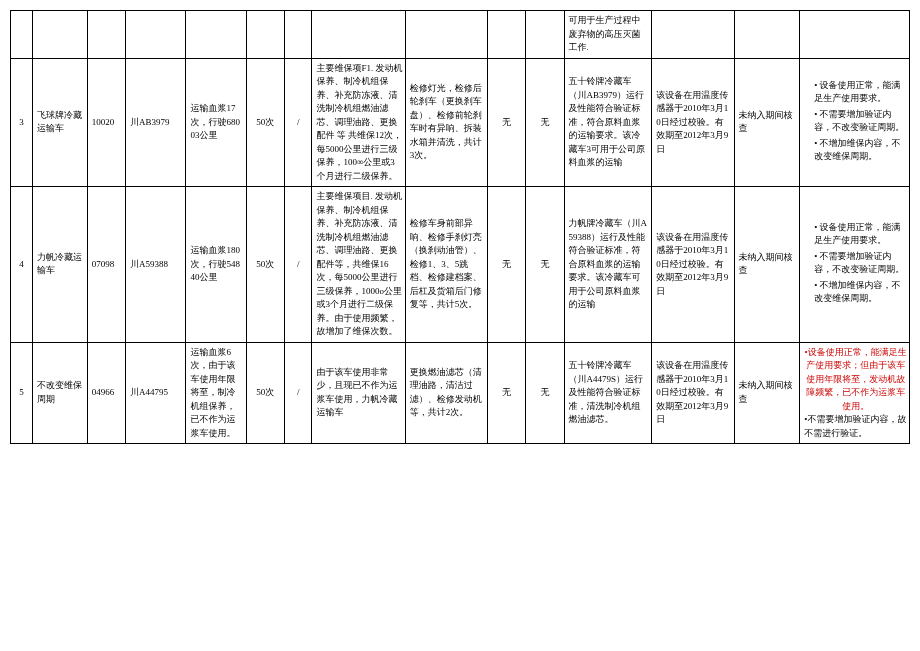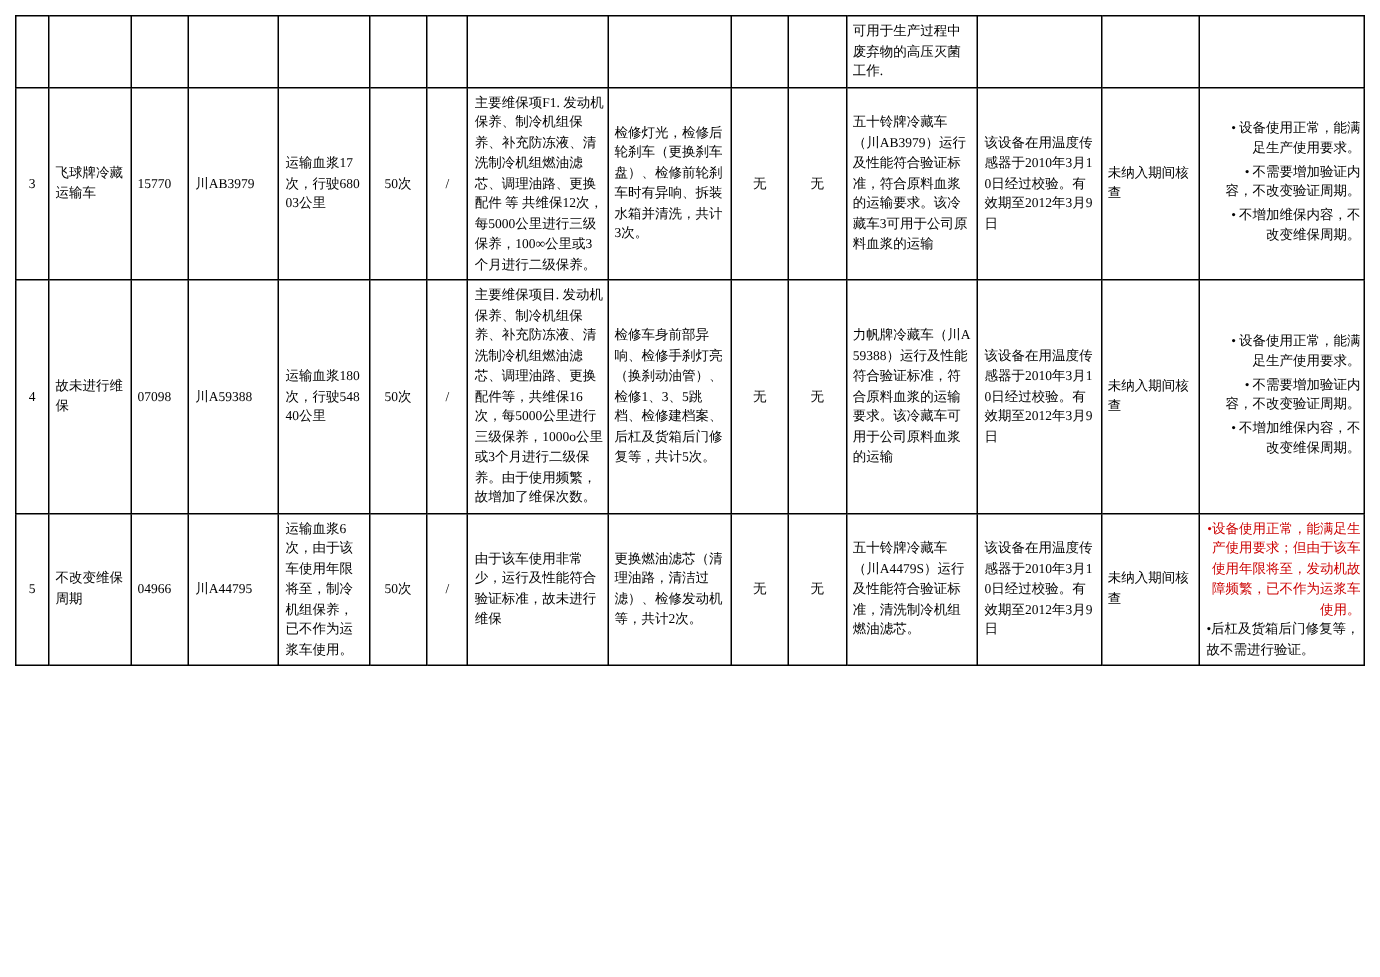--- a/index.html
+++ b/index.html
@@ -23,21 +23,21 @@
     word-break: break-all;
     line-height: 1.5;
   }
   td.left-text {
     text-align: left;
     padding-left: 4px;
   }
   ul {
     margin: 0;
     padding-left: 10px;
-    text-align: right;
+    text-align: left;
     list-style: none;
   }
   ul li::before {
     content: "•";
     margin-right: 2px;
   }
   ul li {
     margin-bottom: 2px;
   }
   .red {
@@ -98,21 +98,21 @@
         <td class="header-blank"></td>
         <td class="header-blank"></td>
         <td class="left-text header-blank">可用于生产过程中废弃物的高压灭菌工作.</td>
         <td class="left-text header-blank"></td>
         <td class="left-text header-blank"></td>
         <td class="left-text header-blank"></td>
       </tr>
       <tr>
         <td>3</td>
         <td class="left-text">飞球牌冷藏运输车</td>
-        <td class="left-text">15770</td>
+        <td class="left-text">10020</td>
         <td class="left-text">川AB3979</td>
         <td class="left-text">运输血浆17次，行驶68003公里</td>
         <td>50次</td>
         <td>/</td>
         <td class="left-text">主要维保项F1. 发动机保养、制冷机组保养、补充防冻液、清洗制冷机组燃油滤芯、调理油路、更换配件 等 共维保12次，每5000公里进行三级保养，100∞公里或3个月进行二级保养。</td>
         <td class="left-text">检修灯光，检修后轮刹车（更换刹车盘）、检修前轮刹车时有异响、拆装水箱并清洗，共计3次。</td>
         <td>无</td>
         <td>无</td>
         <td class="left-text">五十铃牌冷藏车（川AB3979）运行及性能符合验证标准，符合原料血浆的运输要求。该冷藏车3可用于公司原料血浆的运输</td>
         <td class="left-text">该设备在用温度传感器于2010年3月10日经过校验。有效期至2012年3月9日</td>
@@ -120,21 +120,21 @@
         <td class="left-text">
           <ul>
             <li>设备使用正常，能满足生产使用要求。</li>
             <li>不需要增加验证内容，不改变验证周期。</li>
             <li>不增加维保内容，不改变维保周期。</li>
           </ul>
         </td>
       </tr>
       <tr>
         <td>4</td>
-        <td class="left-text">故未进行维保</td>
+        <td class="left-text">力帆冷藏运输车</td>
         <td class="left-text">07098</td>
         <td class="left-text">川A59388</td>
         <td class="left-text">运输血浆180次，行驶54840公里</td>
         <td>50次</td>
         <td>/</td>
         <td class="left-text">主要维保项目. 发动机保养、制冷机组保养、补充防冻液、清洗制冷机组燃油滤芯、调理油路、更换配件等，共维保16次，每5000公里进行三级保养，1000o公里或3个月进行二级保养。由于使用频繁，故增加了维保次数。</td>
         <td class="left-text">检修车身前部异响、检修手刹灯亮（换刹动油管）、检修1、3、5跳档、检修建档案、后杠及货箱后门修复等，共计5次。</td>
         <td>无</td>
         <td>无</td>
         <td class="left-text">力帆牌冷藏车（川A59388）运行及性能符合验证标准，符合原料血浆的运输要求。该冷藏车可用于公司原料血浆的运输</td>
@@ -149,26 +149,26 @@
         </td>
       </tr>
       <tr>
         <td>5</td>
         <td class="left-text">不改变维保周期</td>
         <td class="left-text">04966</td>
         <td class="left-text">川A44795</td>
         <td class="left-text">运输血浆6次，由于该车使用年限将至，制冷机组保养，已不作为运浆车使用。</td>
         <td>50次</td>
         <td>/</td>
-        <td class="left-text">由于该车使用非常少，运行及性能符合验证标准，故未进行维保</td>
+        <td class="left-text">由于该车使用非常少，且现已不作为运浆车使用，力帆冷藏运输车</td>
         <td class="left-text">更换燃油滤芯（清理油路，清洁过滤）、检修发动机等，共计2次。</td>
         <td>无</td>
         <td>无</td>
         <td class="left-text">五十铃牌冷藏车（川A4479S）运行及性能符合验证标准，清洗制冷机组燃油滤芯。</td>
         <td class="left-text">该设备在用温度传感器于2010年3月10日经过校验。有效期至2012年3月9日</td>
         <td class="left-text">未纳入期间核查</td>
         <td class="left-text">
-          <div class="red" style="text-align: right;">•设备使用正常，能满足生产使用要求；但由于该车使用年限将至，发动机故障频繁，已不作为运浆车使用。</div>
-          <div>•后杠及货箱后门修复等，故不需进行验证。</div>
+          <div class="red" style="text-align: center;">•设备使用正常，能满足生产使用要求；但由于该车使用年限将至，发动机故障频繁，已不作为运浆车使用。</div>
+          <div>•不需要增加验证内容，故不需进行验证。</div>
         </td>
       </tr>
     </tbody>
 </table>
 
 </body></html>

